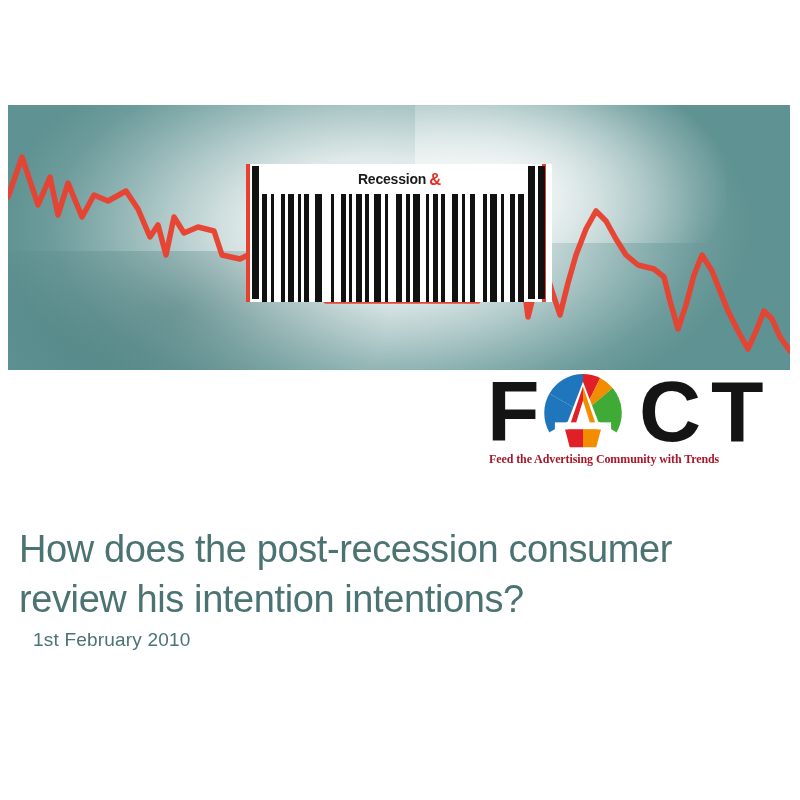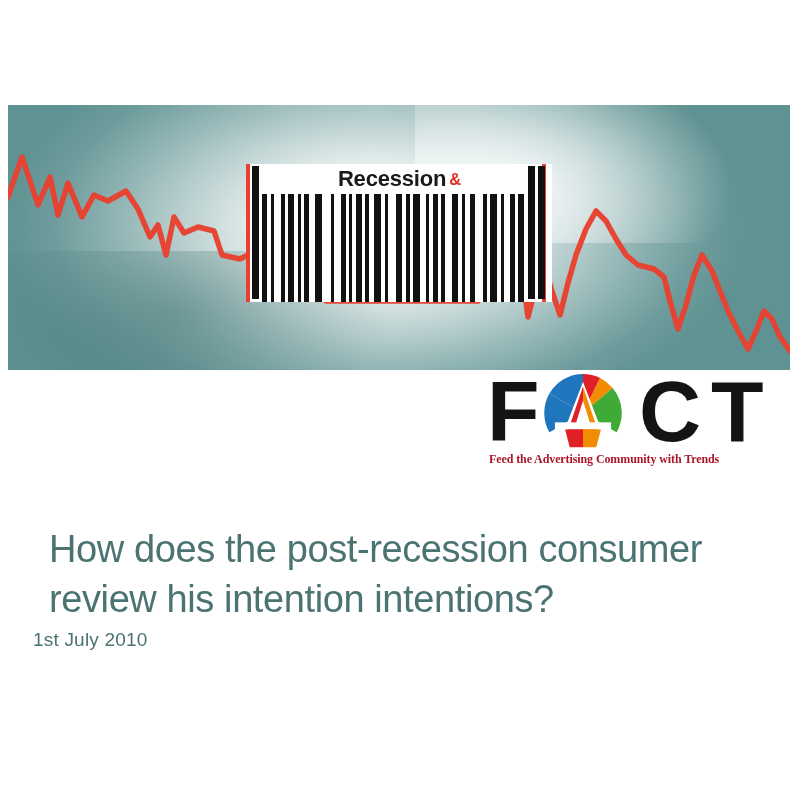--- a/index.html
+++ b/index.html
@@ -99,21 +99,21 @@
     width: 290px;
     height: 26px;
     display: flex;
     align-items: center;
     justify-content: center;
     gap: 0;
   }
   .barcode .bc-caption .cap-txt {
     font-family: "Liberation Sans", sans-serif;
     font-weight: 700;
-    font-size: 22px;
+    font-size: 14px;
     letter-spacing: -0.2px;
     color: #1a1a1a;
     white-space: nowrap;
   }
   .barcode .bc-caption .cap-amp {
     font-family: "Liberation Sans", sans-serif;
     font-weight: 700;
     font-size: 16.5px;
     color: #e03127;
     padding: 0 3px;
@@ -193,21 +193,21 @@
     font-weight: 600;
     font-size: 12px;
     letter-spacing: -0.1px;
     color: #a8172a;
     white-space: nowrap;
   }
 
   
   .headline {
     position: absolute;
-    left: 49px;
+    left: 19px;
     top: 524px;
     width: 730px;
   }
   .headline .title-line {
     font-family: "Liberation Sans", sans-serif;
     font-weight: 400;
     font-size: 38px;
     line-height: 50px;
     color: #4a7372;
     letter-spacing: -0.4px;
@@ -346,15 +346,15 @@
       <span class="glyph glyph-t">T</span>
     </div>
     <div class="tagline">Feed the Advertising Community with Trends</div>
   </div>
 
   <div class="headline">
     <div class="title-line">How does the post-recession consumer</div>
     <div class="title-line">review his intention intentions?</div>
   </div>
 
-  <div class="subtitle-date">1st July 2010</div>
+  <div class="subtitle-date">1st February 2010</div>
 
 </div>
 
 </body></html>

